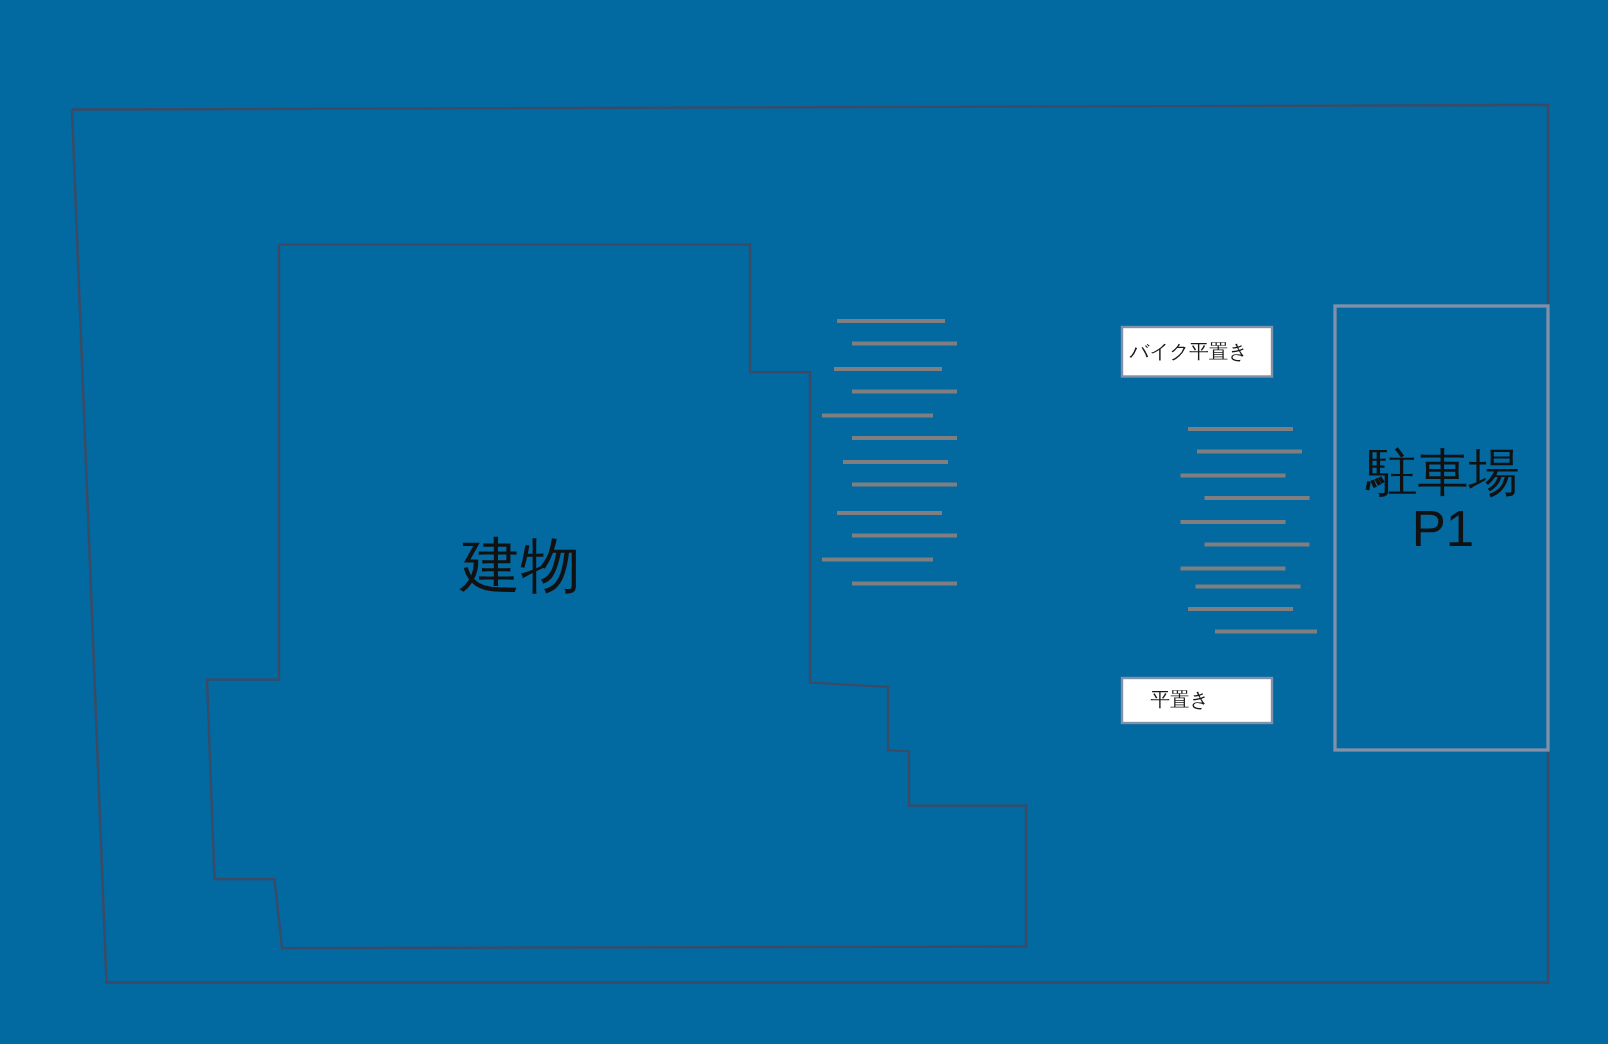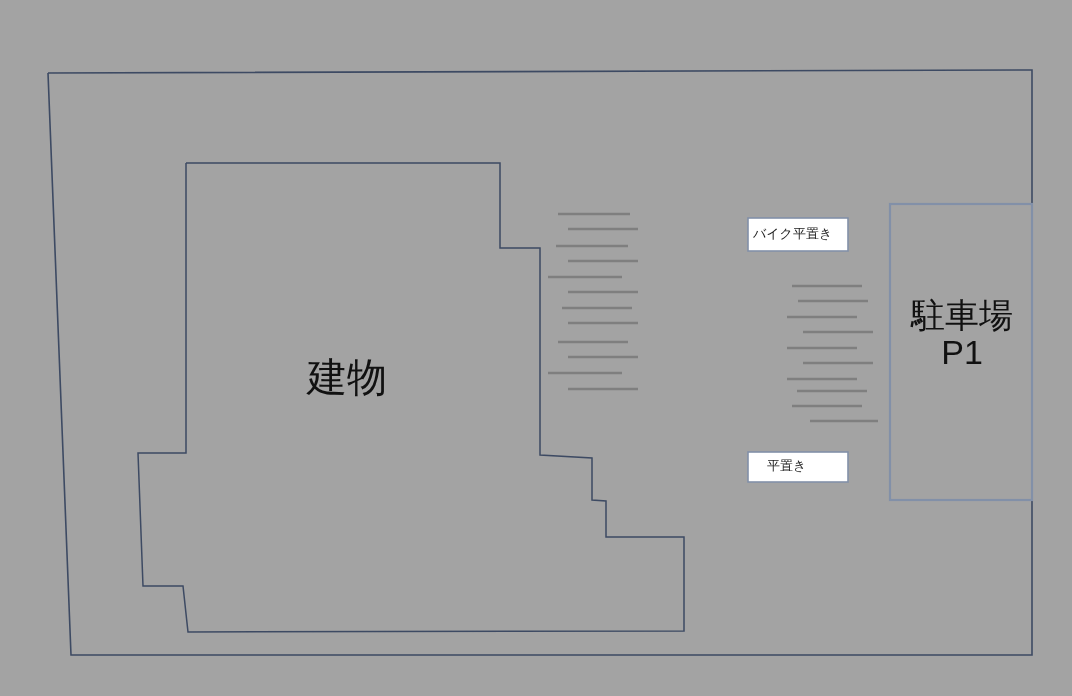--- a/index.html
+++ b/index.html
@@ -7,21 +7,21 @@
     padding: 0;
     background: #ffffff;
   }
   body {
     font-family: "Liberation Sans", "DejaVu Sans", sans-serif;
   }
   #site-plan {
     position: relative;
     width: 1072px;
     height: 696px;
-    background: #a3a3a3;
+    background: #0369a1;
     overflow: hidden;
   }
   #plan-svg {
     position: absolute;
     top: 0;
     left: 0;
     width: 1072px;
     height: 696px;
     display: block;
   }

